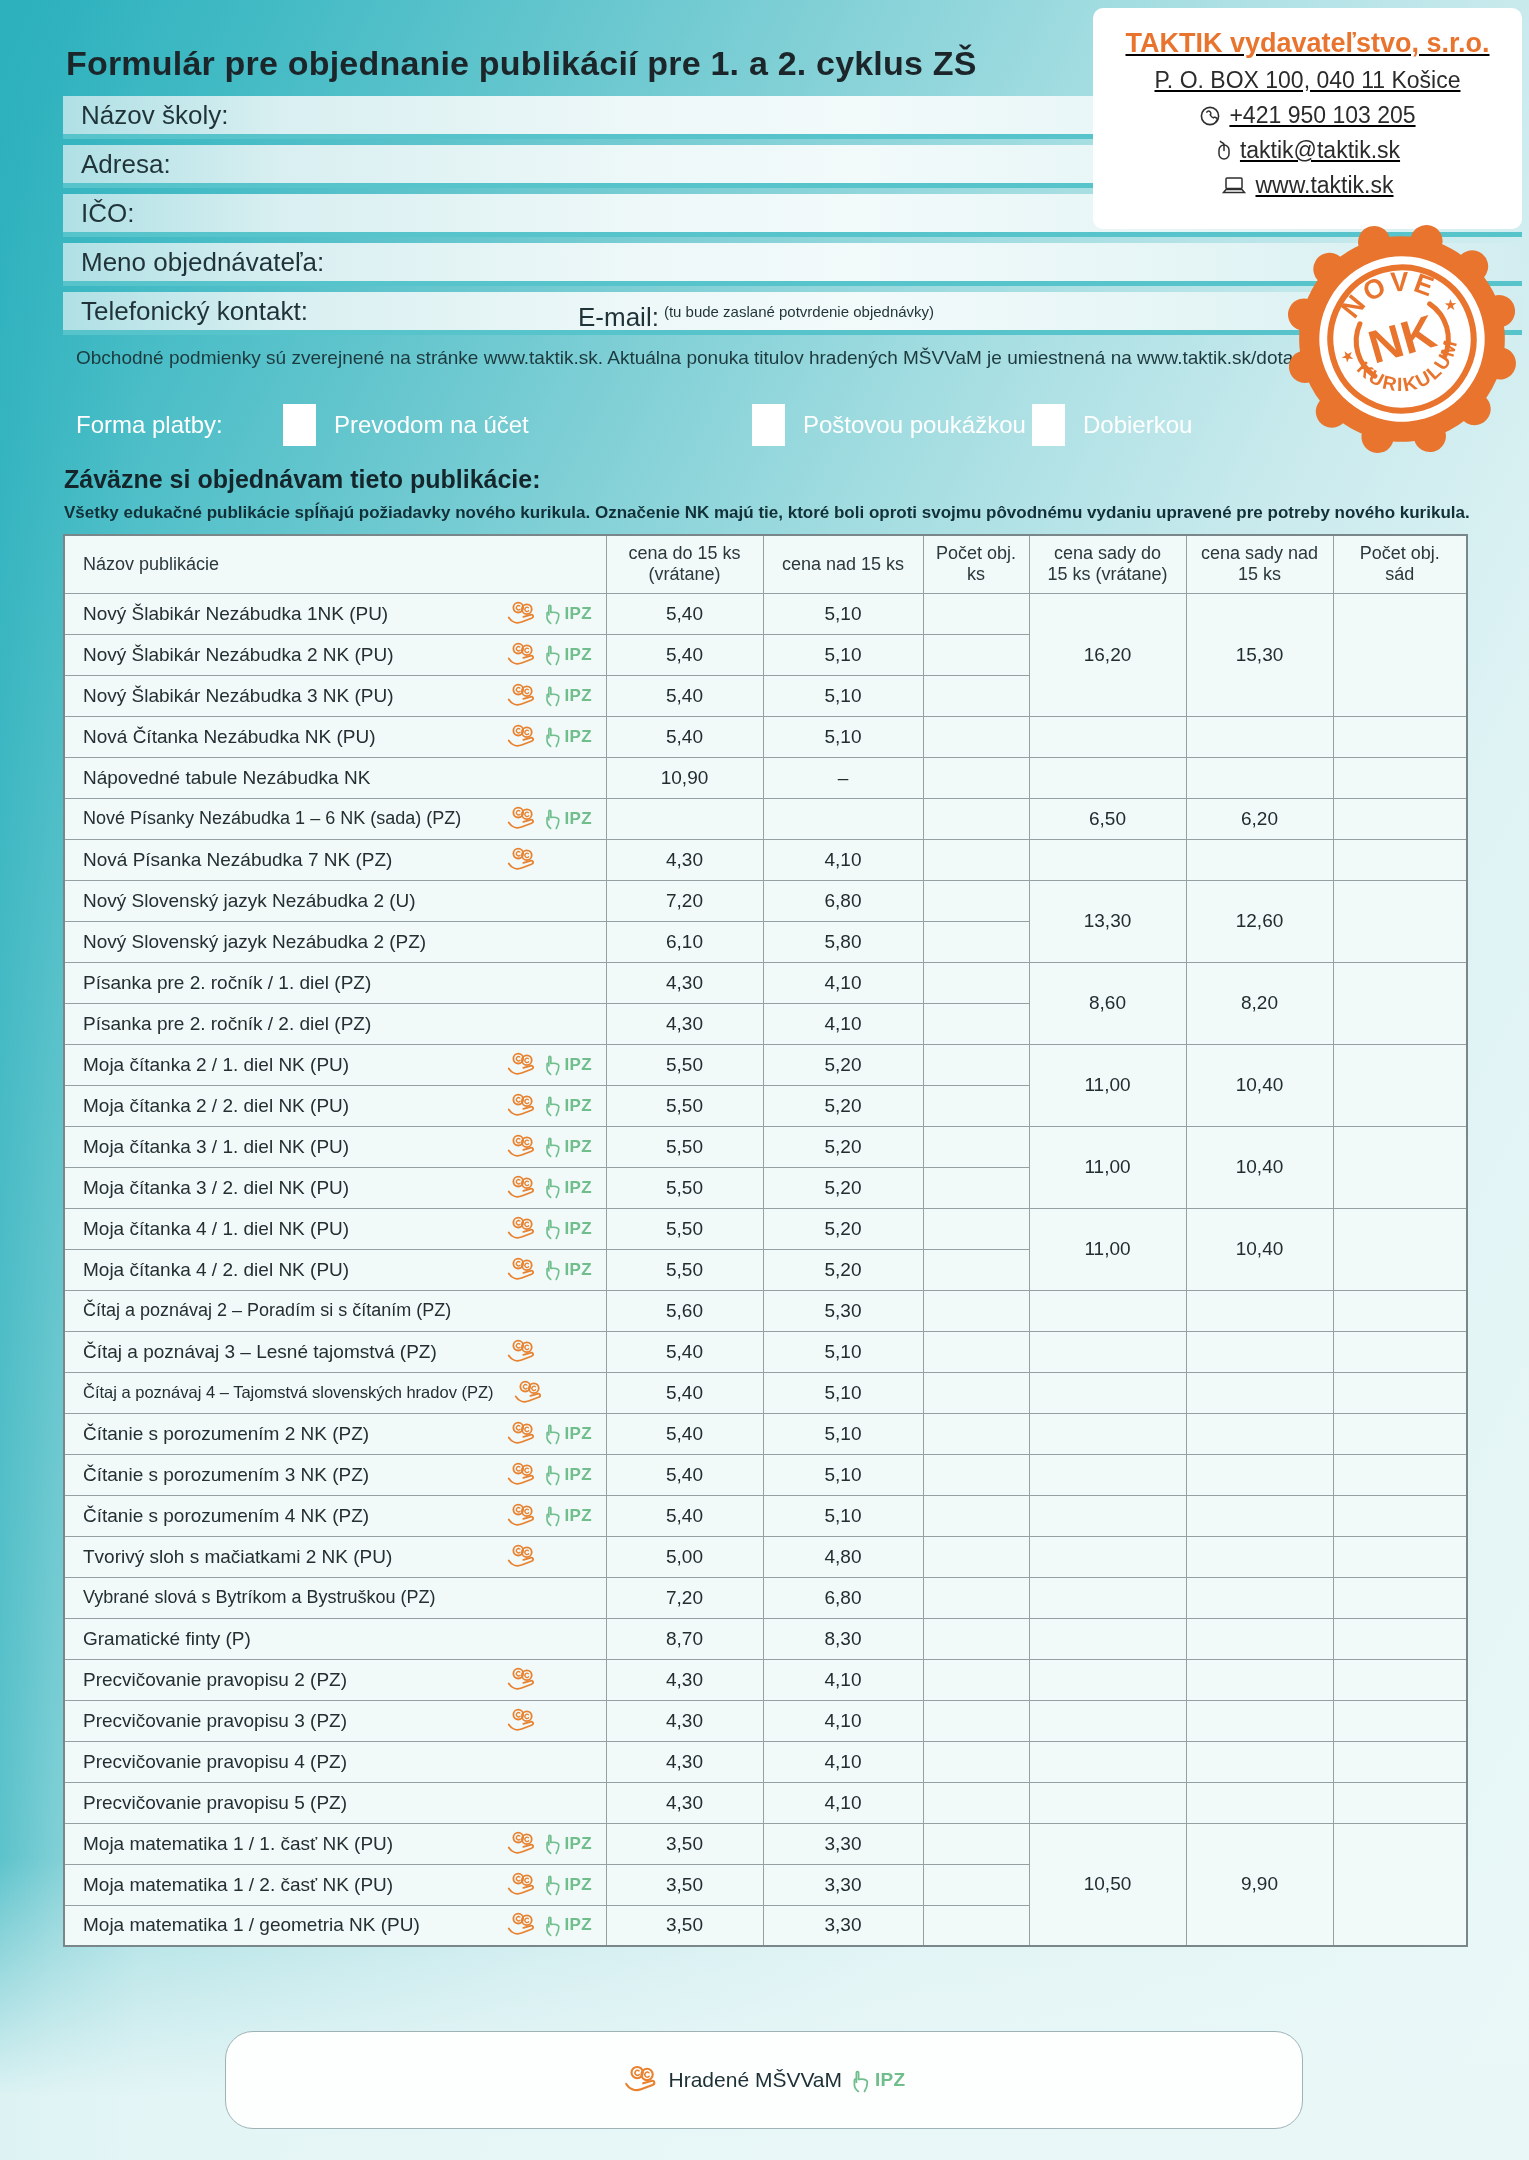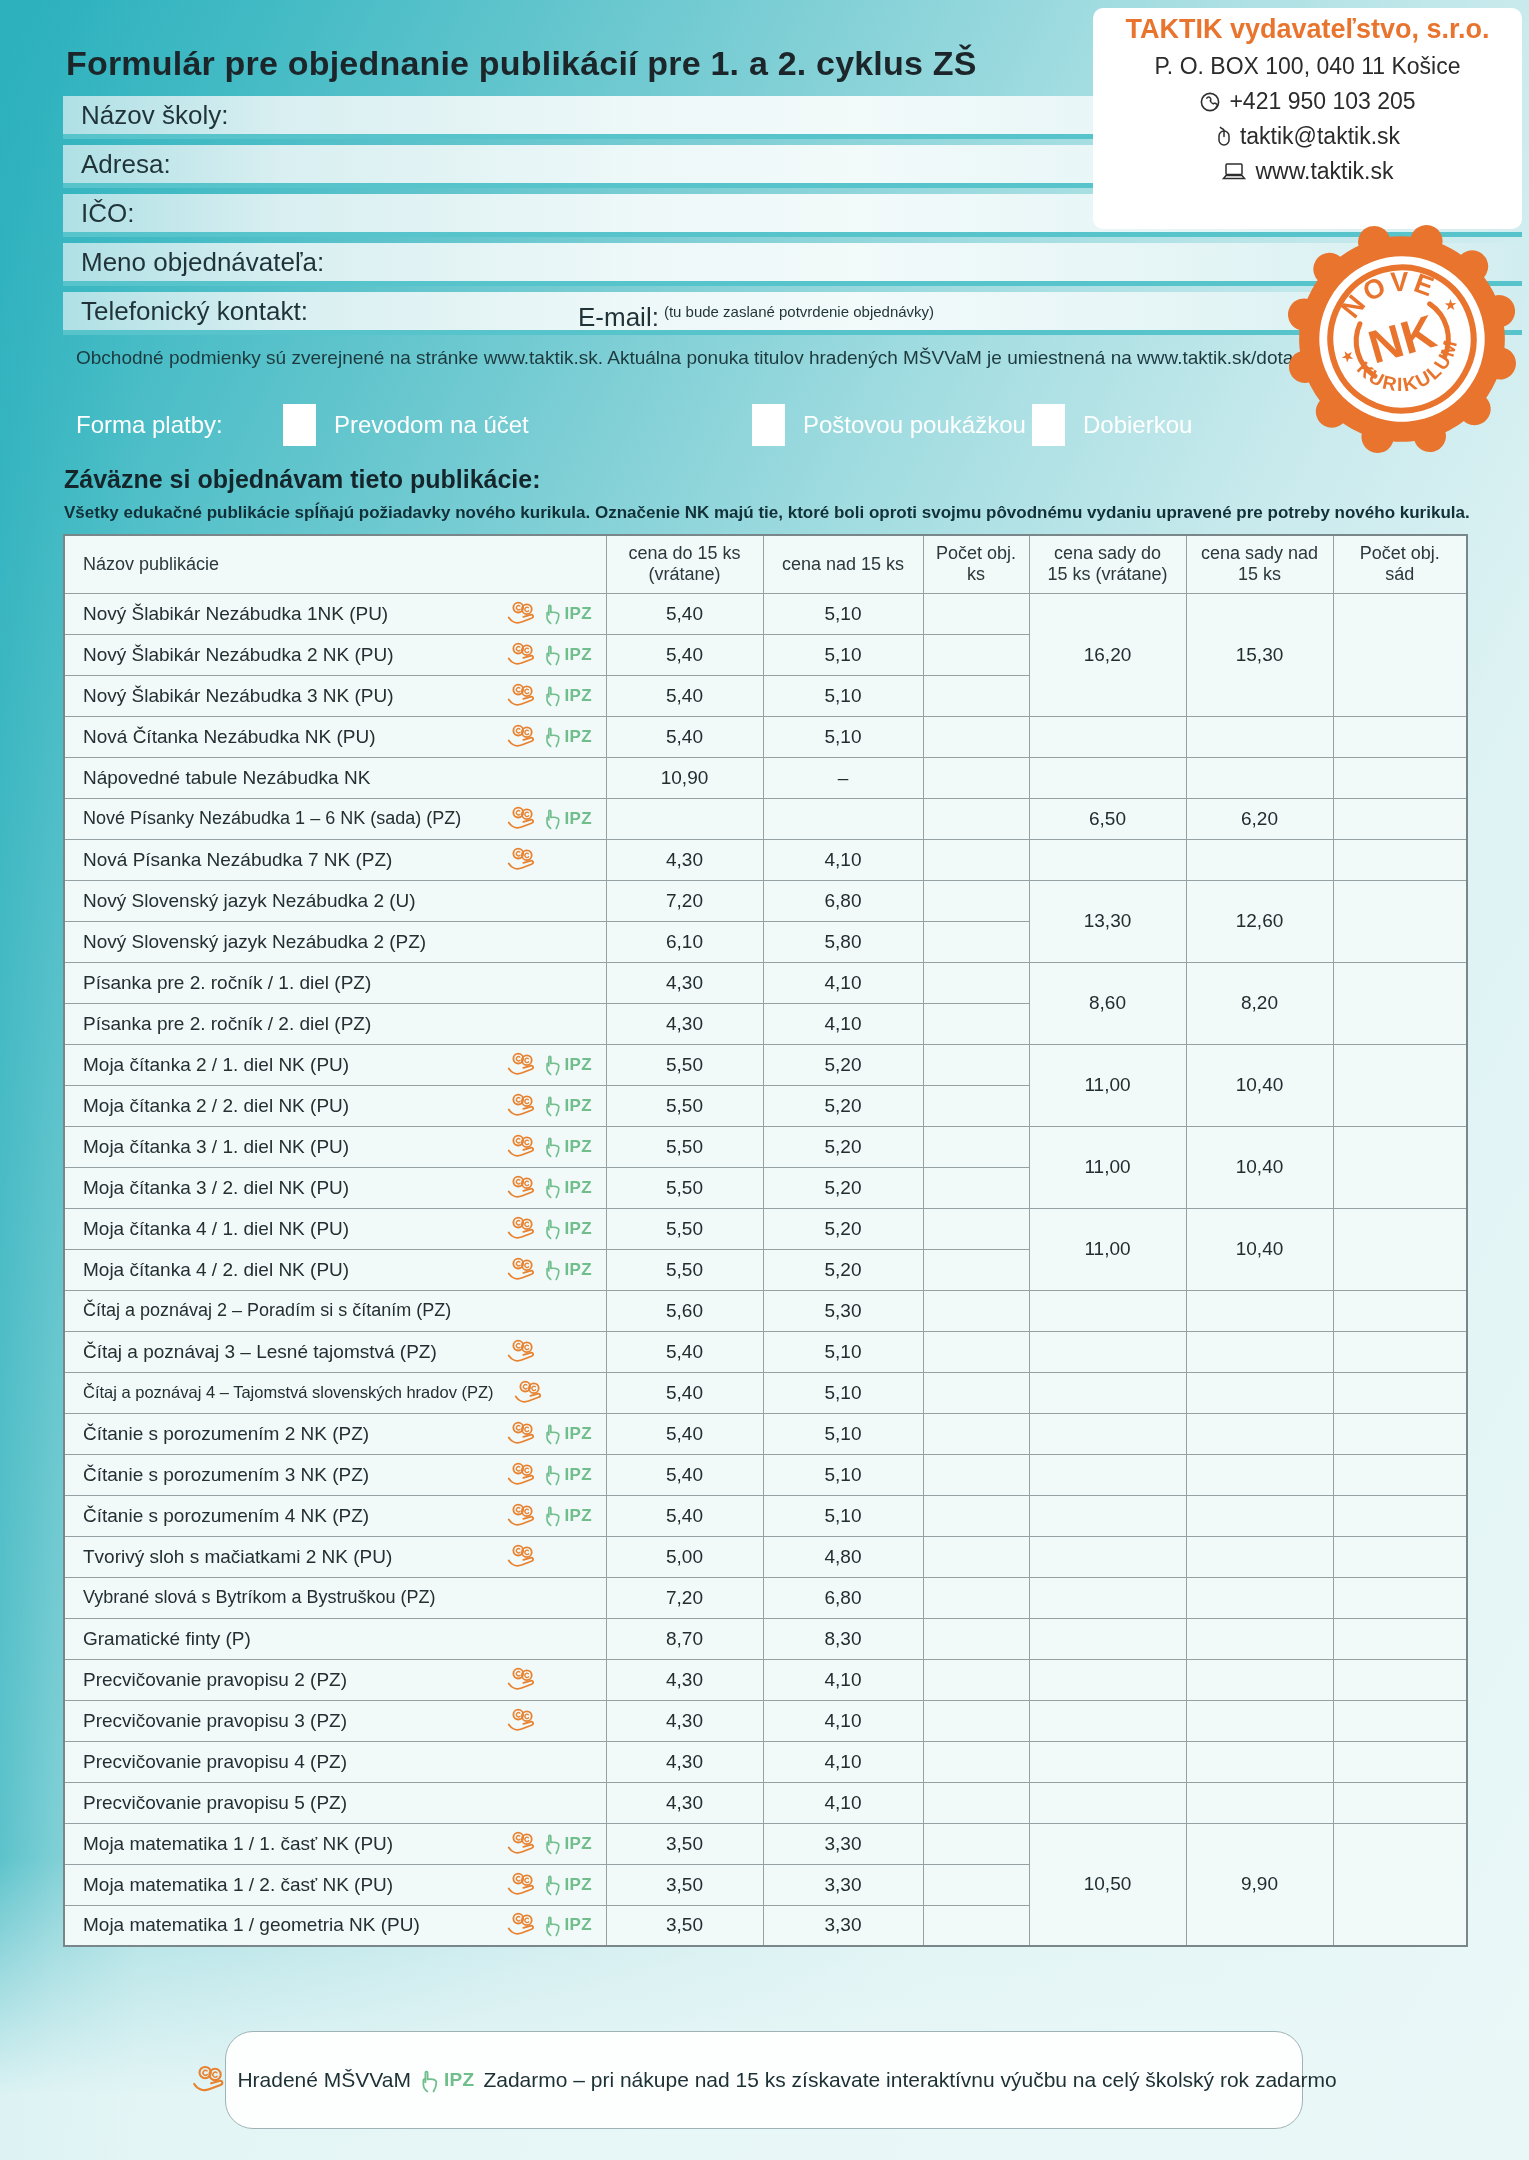--- a/index.html
+++ b/index.html
@@ -8,21 +8,21 @@
     width:1529px; height:2160px; position:relative; overflow:hidden;
     font-family:"Liberation Sans", sans-serif;
     background-image:
       linear-gradient(to bottom, rgba(239,250,250,0) 86%, rgba(233,247,247,0.9) 97%),
       linear-gradient(to right, rgba(43,176,188,0.50) 0%, rgba(43,176,188,0.22) 3.5%, rgba(43,176,188,0) 9%),
       linear-gradient(117deg, #2bb1bd 0%, #41bac4 10%, #71cad1 26%, #a3dde1 43%, #c9eaed 58%, #dff3f4 72%, #ebf8f8 100%);
   }
   .page-title { position:absolute; left:66px; top:44px; font-size:34px; font-weight:bold; color:#1c262a; letter-spacing:.2px; z-index:2; }
 
   
-  .contact-card { position:absolute; left:1093px; top:8px; width:429px; height:221px; background:#fff; border-radius:10px; z-index:4; padding-top:6px; }
+  .contact-card { position:absolute; left:1093px; top:8px; width:429px; height:221px; background:#fff; border-radius:10px; z-index:4; padding-top:20px;text-decoration:underline; }
   .company-name { text-align:center; font-size:27px; font-weight:bold; color:#E8742E; }
   .card-line { display:flex; align-items:center; justify-content:center; gap:8px; font-size:23px; color:#2b2b2b; margin-top:8px; }
   .card-line svg { flex:none; }
 
   
   .stamp { position:absolute; left:1281px; top:218px; width:242px; height:242px; z-index:5; transform:rotate(-16deg); }
 
   
   .form-row { position:absolute; left:63px; width:1459px; height:43px; z-index:1;
     background:linear-gradient(90deg,#afe0e5 0%,#d9eff1 15%,#eef8f8 40%,#f2fafa 55%,#e3f4f5 80%,#d2edf0 100%);
@@ -866,15 +866,14 @@
 <div class="legend-box">
   <div class="legend-line">
     <svg class="coins-lg">
         <use href="#sym-coins"></use>
       </svg>
     <span>Hradené MŠVVaM</span>
     <svg class="handp-lg">
         <use href="#sym-hand"></use>
       </svg>
     <span class="ipz-text" style="margin-left:-6px">IPZ</span>
-    <span>Zadarmo – pri nákupe nad 15 ks získavate interaktívnu výučbu na celý školský rok zadarmo</span>
   </div>
 </div>
 
 </body></html>

